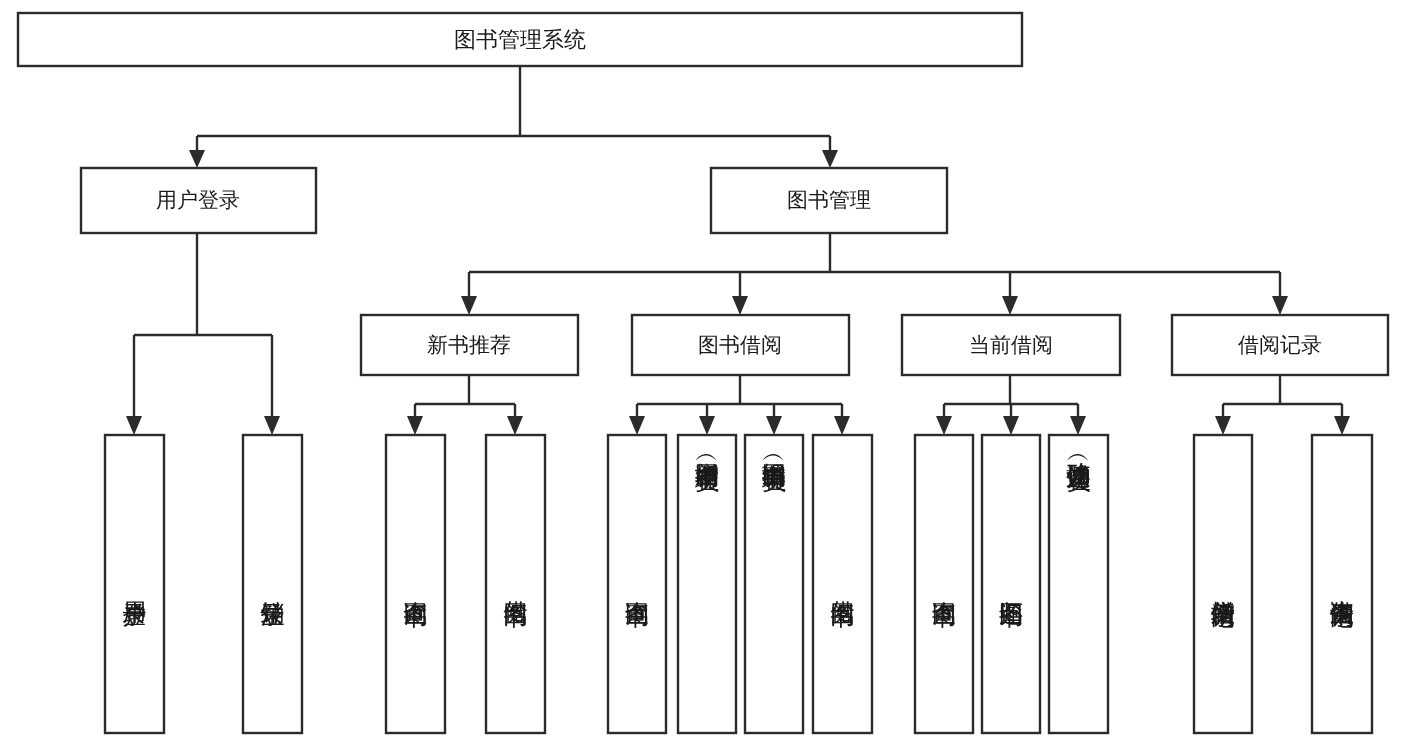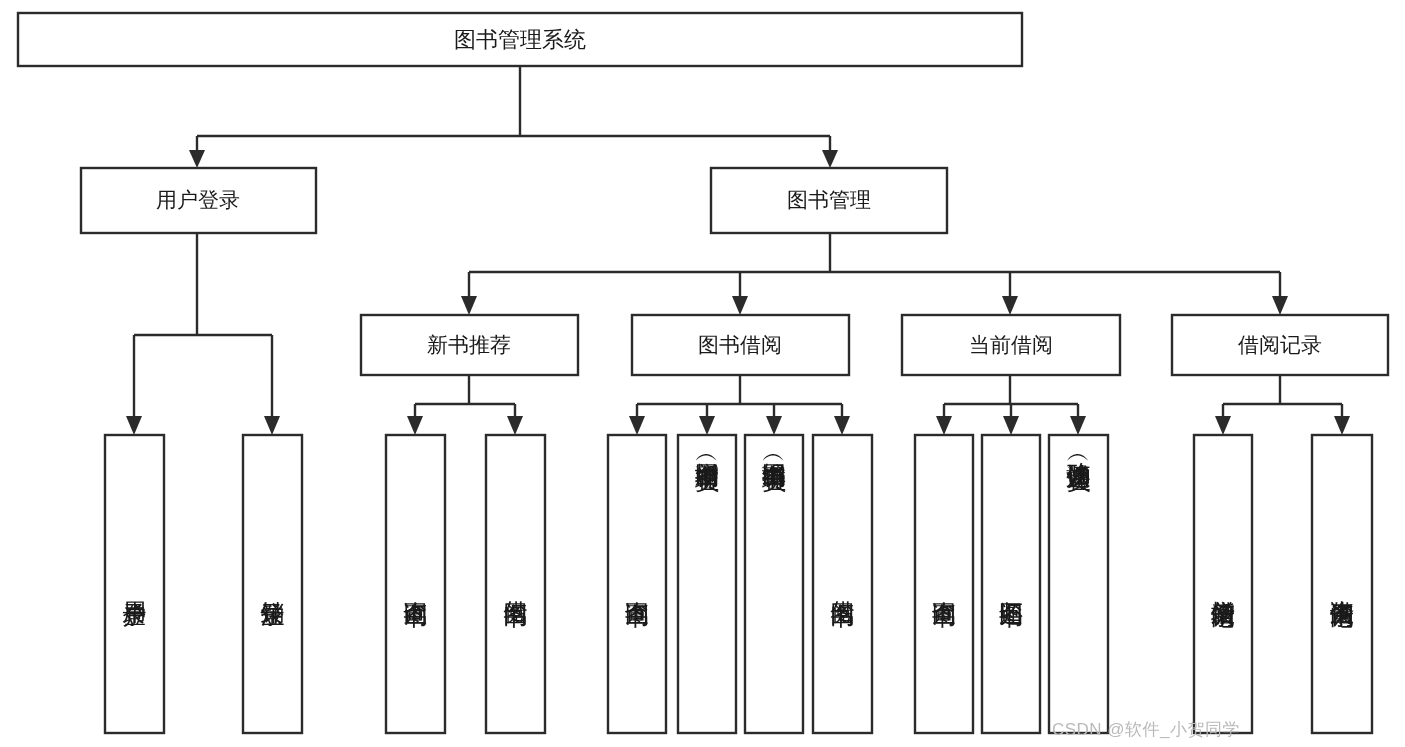--- a/index.html
+++ b/index.html
@@ -204,14 +204,13 @@
   <div class="vlabel" style="left:608px; top:435px; width:58px; height:298px;">查询图书</div>
   <div class="vlabel" style="left:678px; top:435px; width:58px; height:298px; justify-content:flex-start; padding-top:8px; box-sizing:border-box;">新增图书（管理员）</div>
   <div class="vlabel" style="left:745px; top:435px; width:58px; height:298px; justify-content:flex-start; padding-top:8px; box-sizing:border-box;">编辑图书（管理员）</div>
   <div class="vlabel" style="left:813px; top:435px; width:59px; height:298px;">借阅图书</div>
   <div class="vlabel" style="left:915px; top:435px; width:58px; height:298px;">查询图书</div>
   <div class="vlabel" style="left:982px; top:435px; width:58px; height:298px;">归还图书</div>
   <div class="vlabel" style="left:1049px; top:435px; width:59px; height:298px; justify-content:flex-start; padding-top:8px; box-sizing:border-box;">确认归还（管理员）</div>
   <div class="vlabel" style="left:1194px; top:435px; width:58px; height:298px;">新增借阅记录</div>
   <div class="vlabel" style="left:1312px; top:435px; width:60px; height:298px;">查询借阅记录</div>
 
-  <div class="watermark">CSDN @软件_小贺同学</div>
 </div>
 
 </body></html>

